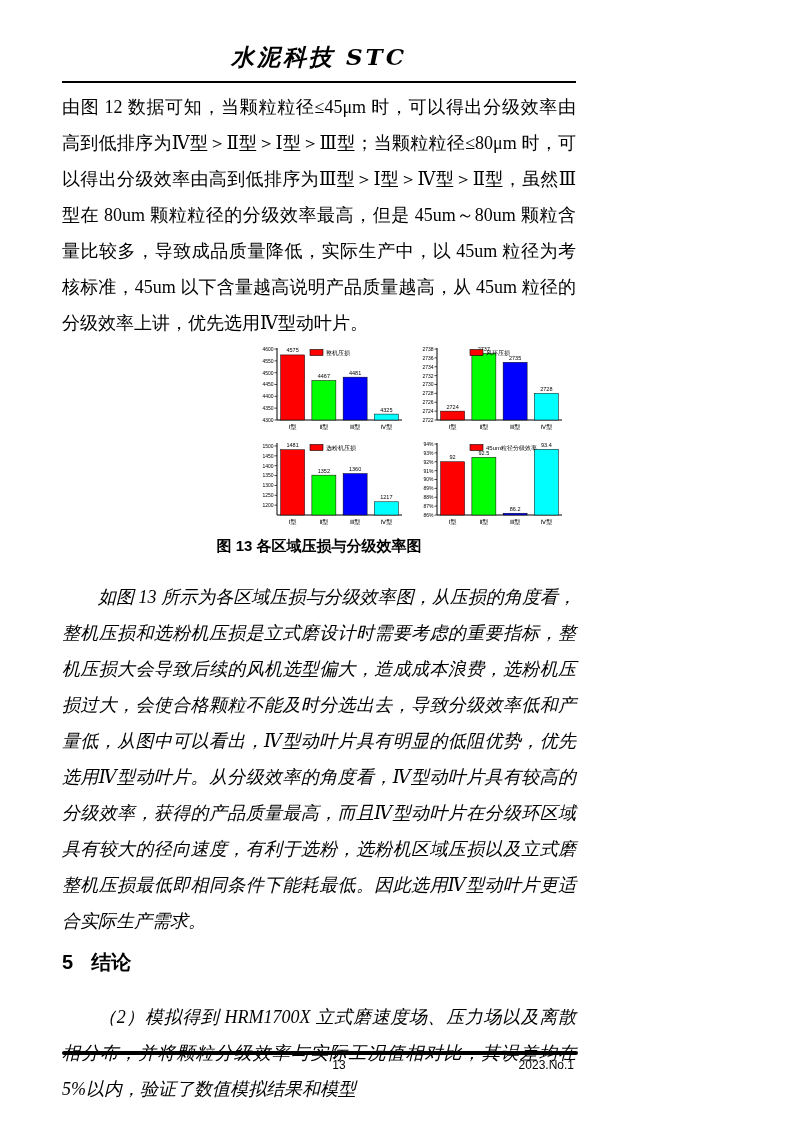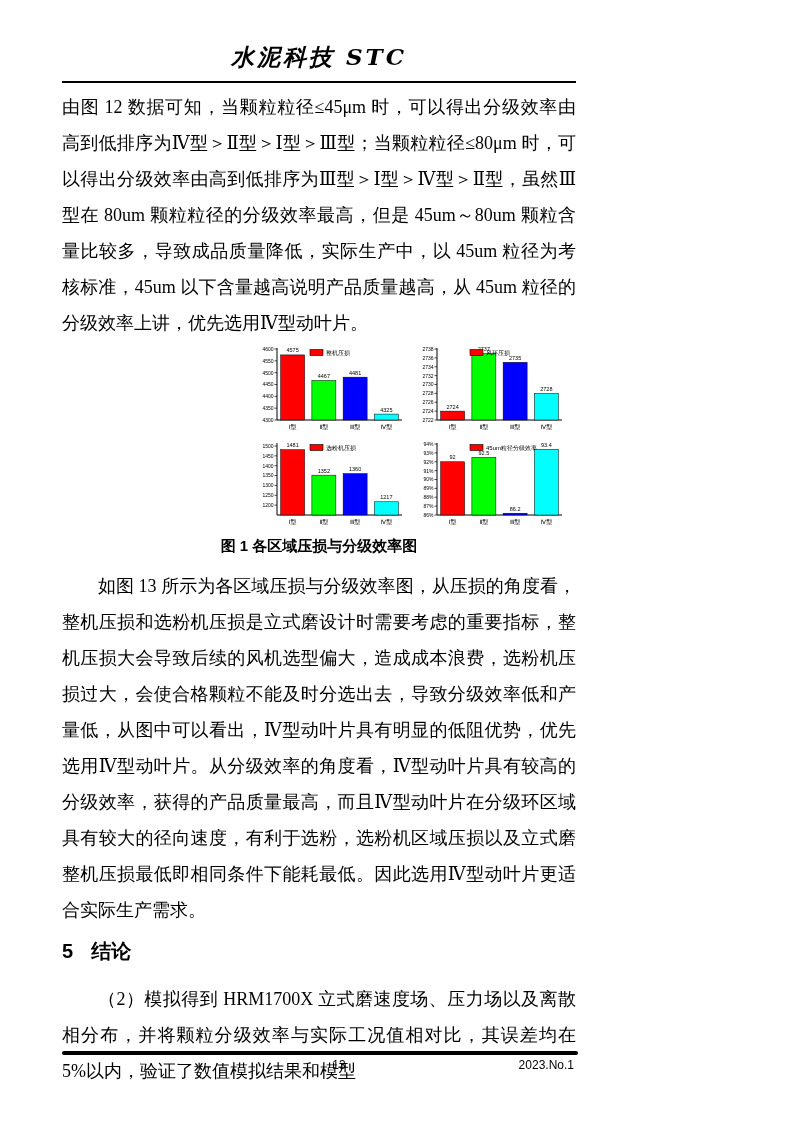--- a/index.html
+++ b/index.html
@@ -4,21 +4,21 @@
 <style>
   html,body{margin:0;padding:0;background:#fff;}
   body{width:793px;height:1122px;position:relative;color:#000;
        font-family:"Liberation Serif","DejaVu Serif",serif;}
   .page{position:relative;width:638px;height:1122px;overflow:hidden;background:#fff;}
   .journal-title{padding-top:42px;text-align:center;font-family:"DejaVu Serif",serif;
        font-style:italic;font-weight:bold;font-size:23px;letter-spacing:3px;}
   .header-rule{margin:8px 62px 0 62px;height:2px;background:#000;}
   .body-text{margin:6px 62px 0 62px;font-size:18px;line-height:36px;
        text-align:justify;text-justify:inter-ideograph;}
-  .indent{text-indent:2em;margin-top:12px;}
+  .indent{text-indent:2em;margin-top:23px;font-style:italic;}
   .figure{margin-top:2px;}
   .figure-grid{display:grid;grid-template-columns:160px 160px;width:320px;margin-left:250px;}
   .chart{width:160px;height:95px;position:relative;}
   .figure-caption{text-align:center;font-family:"Liberation Sans","DejaVu Sans",sans-serif;
        font-weight:bold;font-size:15px;margin-top:4px;}
   .section-heading{margin:10px 62px 16px 62px;font-family:"Liberation Sans","DejaVu Sans",sans-serif;
        font-size:20px;font-weight:bold;}
   .sec-title{margin-left:18px;}
   .footer-rule{position:absolute;left:62px;right:60px;top:1051px;height:4px;background:#000;border-radius:2px;}
   .footer-page{position:absolute;top:1058px;left:0;right:0;text-align:center;
@@ -169,21 +169,21 @@
             <rect x="93.125" y="75.22499999999998" width="24" height="1.77500000000002" fill="#0000ff" stroke="#000" stroke-width="0.5"></rect>
             <text x="105.125" y="72.72499999999998" text-anchor="middle" font-size="5.5" font-family="Liberation Sans, DejaVu Sans, sans-serif">86.2</text>
             <text x="105.125" y="86" text-anchor="middle" font-size="6" font-family="Liberation Sans, DejaVu Sans, sans-serif">Ⅲ型</text>
             <rect x="124.375" y="11.324999999999946" width="24" height="65.67500000000005" fill="#00ffff" stroke="#000" stroke-width="0.5"></rect>
             <text x="136.375" y="8.824999999999946" text-anchor="middle" font-size="5.5" font-family="Liberation Sans, DejaVu Sans, sans-serif">93.4</text>
             <text x="136.375" y="86" text-anchor="middle" font-size="6" font-family="Liberation Sans, DejaVu Sans, sans-serif">Ⅳ型</text>
             <rect x="60" y="6.5" width="13" height="6" fill="#ff0000" stroke="#000" stroke-width="0.6"></rect>
             <text x="76" y="11.9" font-size="6" font-family="Liberation Sans, DejaVu Sans, sans-serif">45um粒径分级效率</text>
           </svg></div>
     </div>
-    <div class="figure-caption">图 1 各区域压损与分级效率图</div>
+    <div class="figure-caption">图 13 各区域压损与分级效率图</div>
   </div>
 
   <p class="body-text indent">如图 13 所示为各区域压损与分级效率图，从压损的角度看，整机压损和选粉机压损是立式磨设计时需要考虑的重要指标，整机压损大会导致后续的风机选型偏大，造成成本浪费，选粉机压损过大，会使合格颗粒不能及时分选出去，导致分级效率低和产量低，从图中可以看出，Ⅳ型动叶片具有明显的低阻优势，优先选用Ⅳ型动叶片。从分级效率的角度看，Ⅳ型动叶片具有较高的分级效率，获得的产品质量最高，而且Ⅳ型动叶片在分级环区域具有较大的径向速度，有利于选粉，选粉机区域压损以及立式磨整机压损最低即相同条件下能耗最低。因此选用Ⅳ型动叶片更适合实际生产需求。</p>
 
   <h2 class="section-heading"><span>5</span><span class="sec-title">结论</span></h2>
 
 
   <p class="body-text indent">（2）模拟得到 HRM1700X 立式磨速度场、压力场以及离散相分布，并将颗粒分级效率与实际工况值相对比，其误差均在 5%以内，验证了数值模拟结果和模型</p>
 
   <div class="footer-rule"></div>

